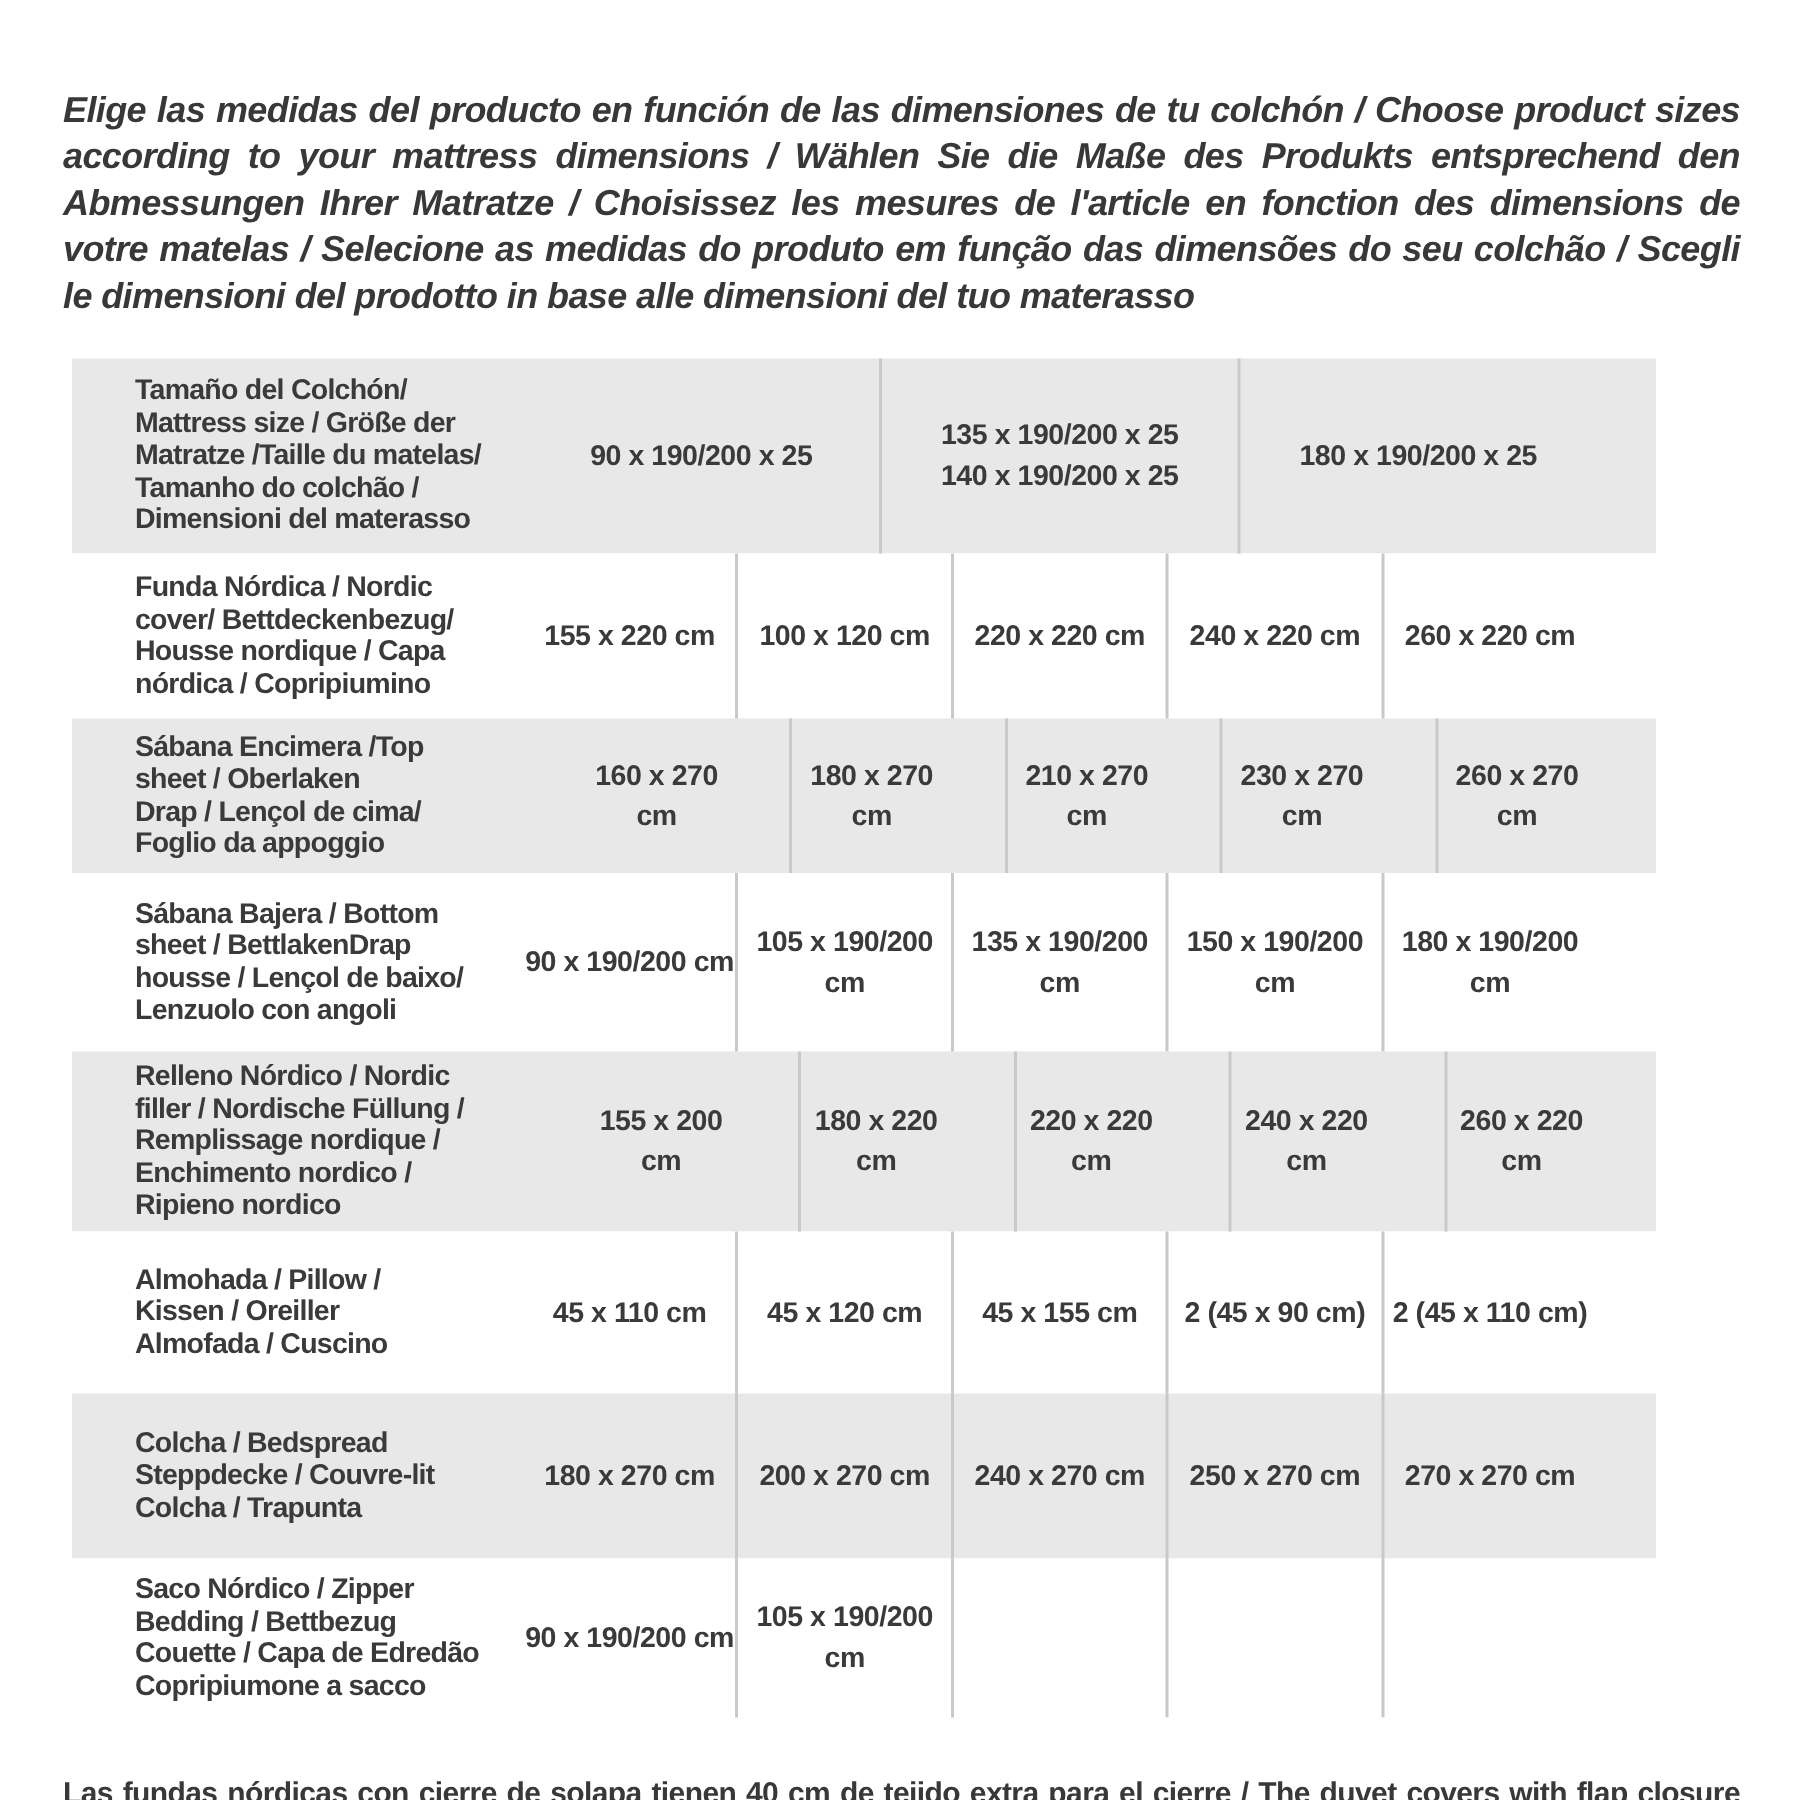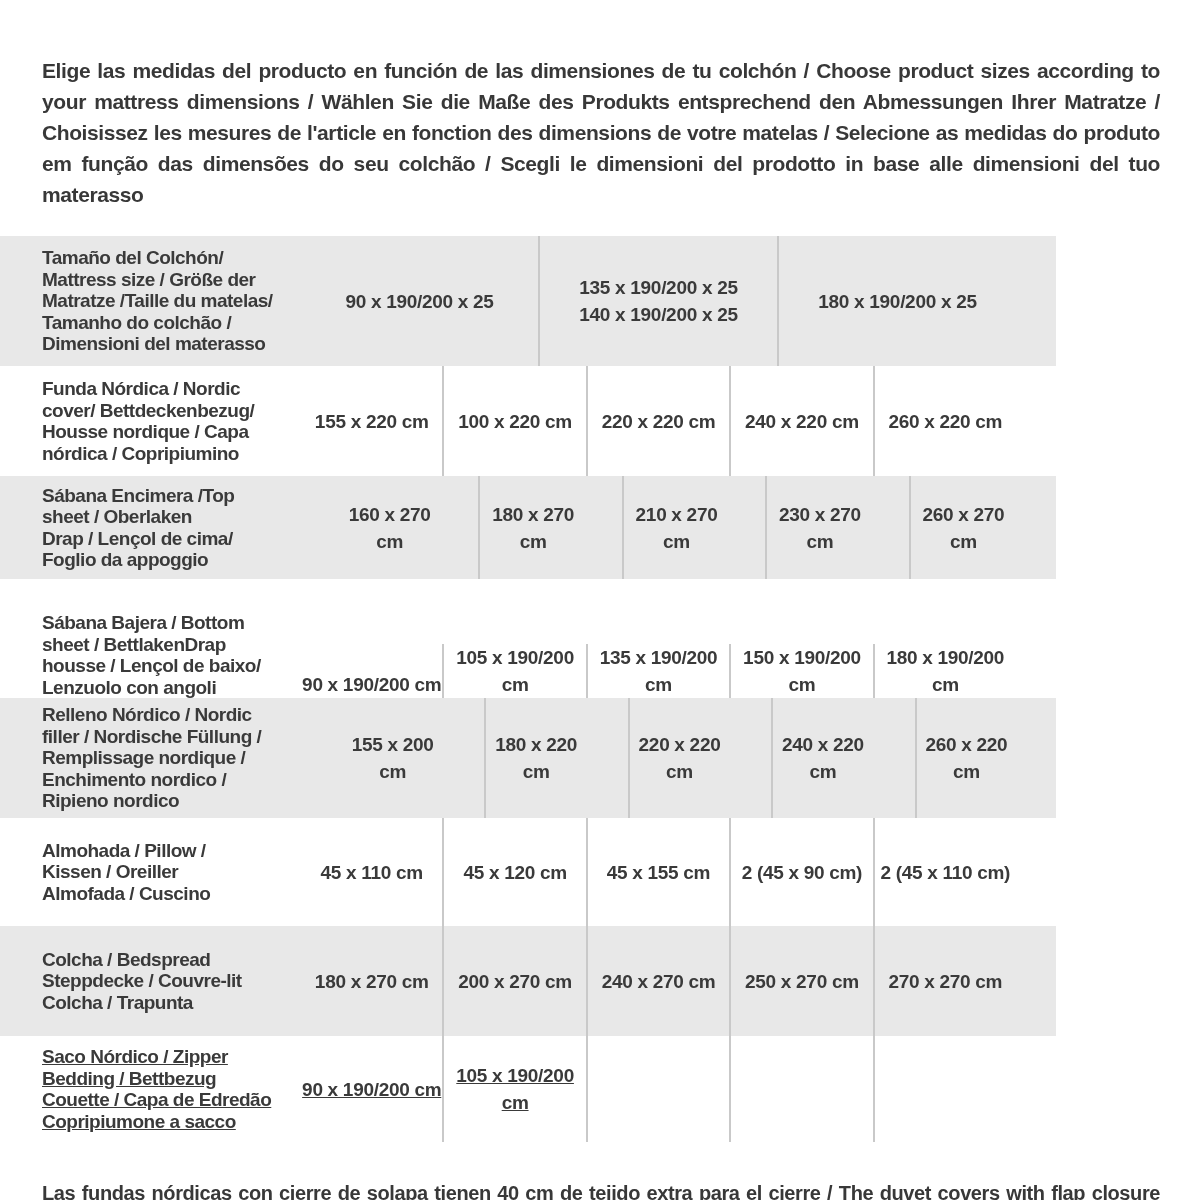--- a/index.html
+++ b/index.html
@@ -12,30 +12,32 @@
   }
   .page {
     width: 1200px;
     height: 1200px;
     background: #ffffff;
     overflow: hidden;
     box-sizing: border-box;
   }
   .intro {
     padding: 34px 40px 0 42px;
-    font-size: 21px;
+    font-size: 24px;
     line-height: 31px;
     font-weight: bold;
     letter-spacing: -0.4px;
     text-align: justify;
     color: #383838;
+    font-style: italic;
   }
   .size-table {
     margin-top: 26px;
     width: 1056px;
+    padding-left: 48px;
   }
   .trow {
     display: flex;
     align-items: stretch;
     box-sizing: border-box;
     padding-right: 40px;
     background: #ffffff;
   }
   .trow.shaded { background: #e8e8e8; }
   .label-cell {
@@ -63,25 +65,25 @@
     line-height: 27px;
     font-weight: bold;
     letter-spacing: -0.3px;
     white-space: pre-line;
     color: #3a3a3a;
   }
   .value-cell + .value-cell { border-left: 2px solid #c9c9c9; }
   .h-header { min-height: 130px; }
   .h-r1 { min-height: 110px; }
   .h-r2 { min-height: 103px; gap: 36px; }
-  .h-r3 { min-height: 119px; align-items: flex-end; }
+  .h-r3 { min-height: 119px; }
   .h-r4 { min-height: 120px; gap: 42px; }
   .h-r5 { min-height: 108px; }
   .h-r6 { min-height: 110px; }
-  .h-r7 { min-height: 106px; text-decoration: underline; }
+  .h-r7 { min-height: 106px; }
   .footnote {
     padding: 16px 40px 0 42px;
     font-size: 20px;
     line-height: 31px;
     font-weight: bold;
     letter-spacing: -0.4px;
     text-align: justify;
     color: #383838;
   }
 </style>
@@ -105,21 +107,21 @@
 140 x 190/200 x 25</div>
       <div class="value-cell">180 x 190/200 x 25</div>
     </div>
 
     <div class="trow h-r1">
       <div class="label-cell">Funda Nórdica /  Nordic
 cover/ Bettdeckenbezug/
 Housse nordique  / Capa
 nórdica / Copripiumino</div>
       <div class="value-cell">155 x 220 cm</div>
-      <div class="value-cell">100 x 220 cm</div>
+      <div class="value-cell">100 x 120 cm</div>
       <div class="value-cell">220 x 220 cm</div>
       <div class="value-cell">240 x 220 cm</div>
       <div class="value-cell">260 x 220 cm</div>
     </div>
 
     <div class="trow shaded h-r2">
       <div class="label-cell">Sábana Encimera /Top
 sheet / Oberlaken
 Drap / Lençol de cima/
 Foglio da appoggio</div>

